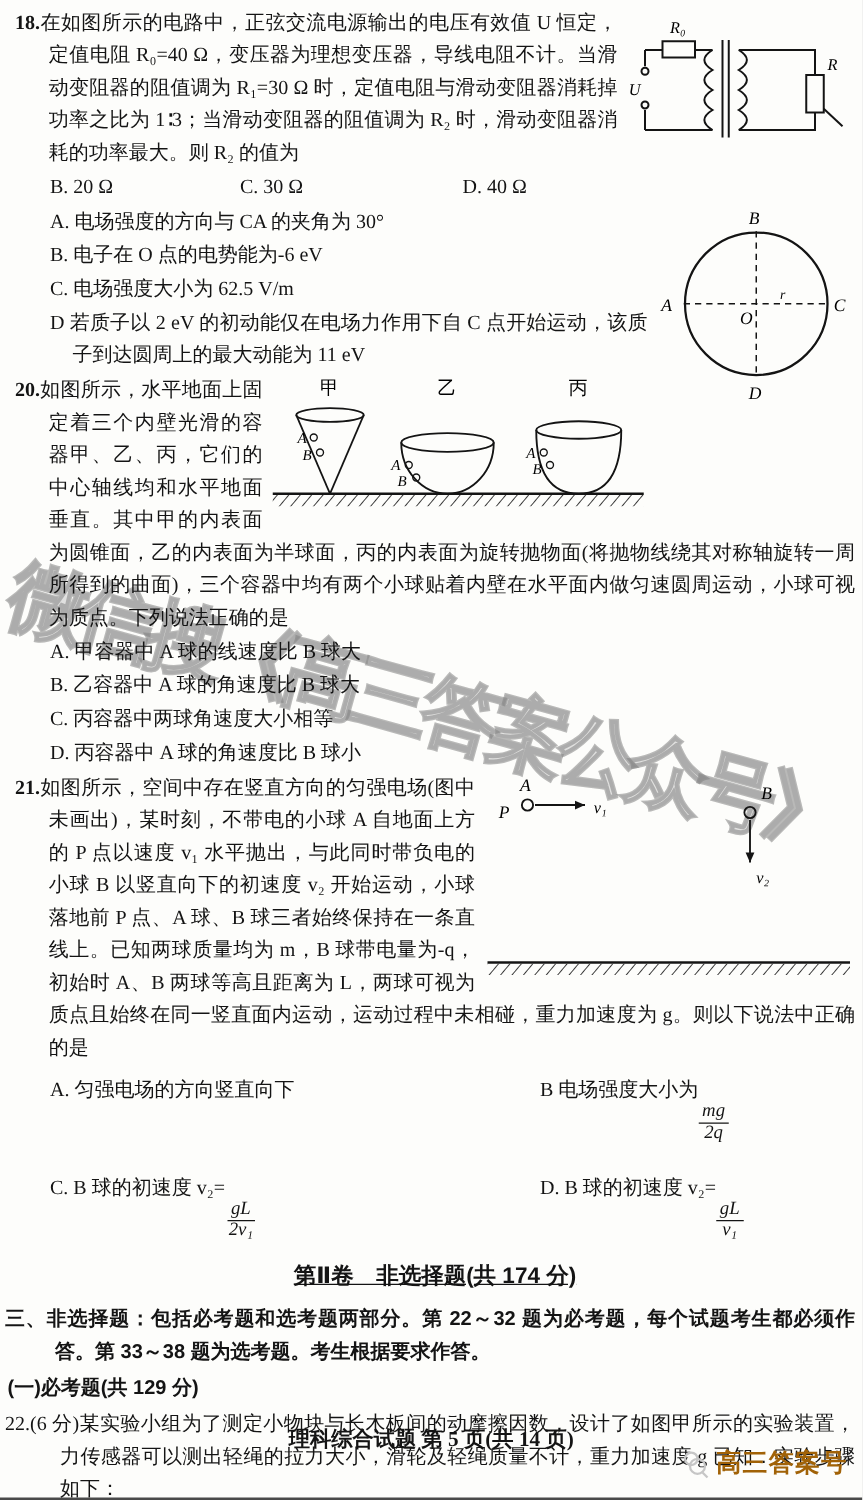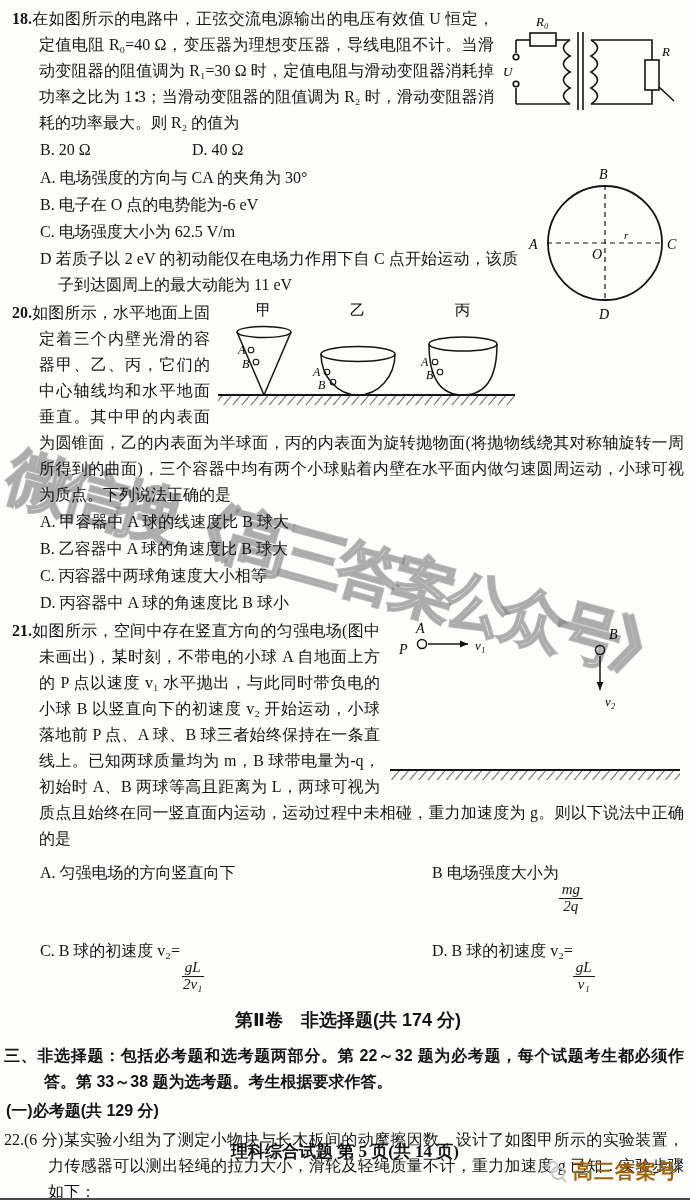--- a/index.html
+++ b/index.html
@@ -20,21 +20,21 @@
   .qnum{font-weight:bold;}
   .fig{float:right;margin:2px 0 4px 8px;}
   .opts-row{display:grid;grid-template-columns:152px 178px 162px auto;padding-left:28px;margin-top:1px;}
   .opt{padding-left:28px;margin-top:1px;}
   .opt-hang{padding-left:46px;text-indent:-18px;text-align:justify;}
   .opts-grid{display:grid;grid-template-columns:392px auto;row-gap:24px;padding-left:28px;margin-top:8px;}
   .opts-grid .cell{white-space:nowrap;}
   .frac{display:inline-flex;flex-direction:column;align-items:center;vertical-align:-1.05em;line-height:1.05;font-style:italic;font-size:15px;}
   .frac .num{border-bottom:1.4px solid #141414;padding:0 3px;}
   .frac .den{padding:0 3px;}
-  .sec-title{text-align:center;font-weight:bold;font-size:18px;margin:14px 0 10px 0;font-family:"Liberation Sans","DejaVu Sans",sans-serif;}
+  .sec-title{text-align:center;font-weight:bold;font-size:18px;margin:14px 0 10px 0;font-family:"Liberation Sans","DejaVu Sans",sans-serif;text-decoration:underline;}
   .instructions{font-weight:bold;margin-left:-8px;padding-left:40px;text-indent:-40px;text-align:justify;font-family:"Liberation Sans","DejaVu Sans",sans-serif;}
   .part-head{font-weight:bold;margin-left:-6px;margin-top:3px;font-family:"Liberation Sans","DejaVu Sans",sans-serif;}
   .q22{margin-left:-8px;padding-left:44px;text-indent:-44px;margin-top:3px;text-align:justify;}
   .footer-page{
     position:absolute;left:0;right:0;bottom:35px;
     text-align:center;font-weight:bold;font-size:17px;z-index:2;
   }
   .badge{
     position:absolute;right:12px;bottom:16px;z-index:2;
     display:flex;align-items:center;gap:4px;
@@ -83,20 +83,21 @@
         </g>
         <text x="34" y="18" font-size="13" font-style="italic">R₀</text>
         <text x="1" y="68" font-size="13" font-style="italic">U</text>
         <text x="160" y="48" font-size="13" font-style="italic">R</text>
       </svg>
       <p class="qtext">
         <span class="qnum">18.</span><span>在如图所示的电路中，正弦交流电源输出的电压有效值 U 恒定，定值电阻 R₀=40 Ω，变压器为理想变压器，导线电阻不计。当滑动变阻器的阻值调为 R₁=30 Ω 时，定值电阻与滑动变阻器消耗掉功率之比为 1∶3；当滑动变阻器的阻值调为 R₂ 时，滑动变阻器消耗的功率最大。则 R₂ 的值为</span>
       </p>
       <div class="opts-row">
         <span>B. 20 Ω</span>
+        <span>C. 30 Ω</span>
         <span>D. 40 Ω</span>
       </div>
     </div>
 
     <div class="question">
       <svg class="fig" width="158" height="155" viewBox="0 0 158 155">
         <circle cx="79" cy="76" r="57" stroke="#141414" stroke-width="1.8" fill="none"></circle>
         <g stroke="#141414" stroke-width="1.2" stroke-dasharray="5,4">
           <line x1="21" y1="76" x2="137" y2="76"></line>
           <line x1="79" y1="18" x2="79" y2="134"></line>

